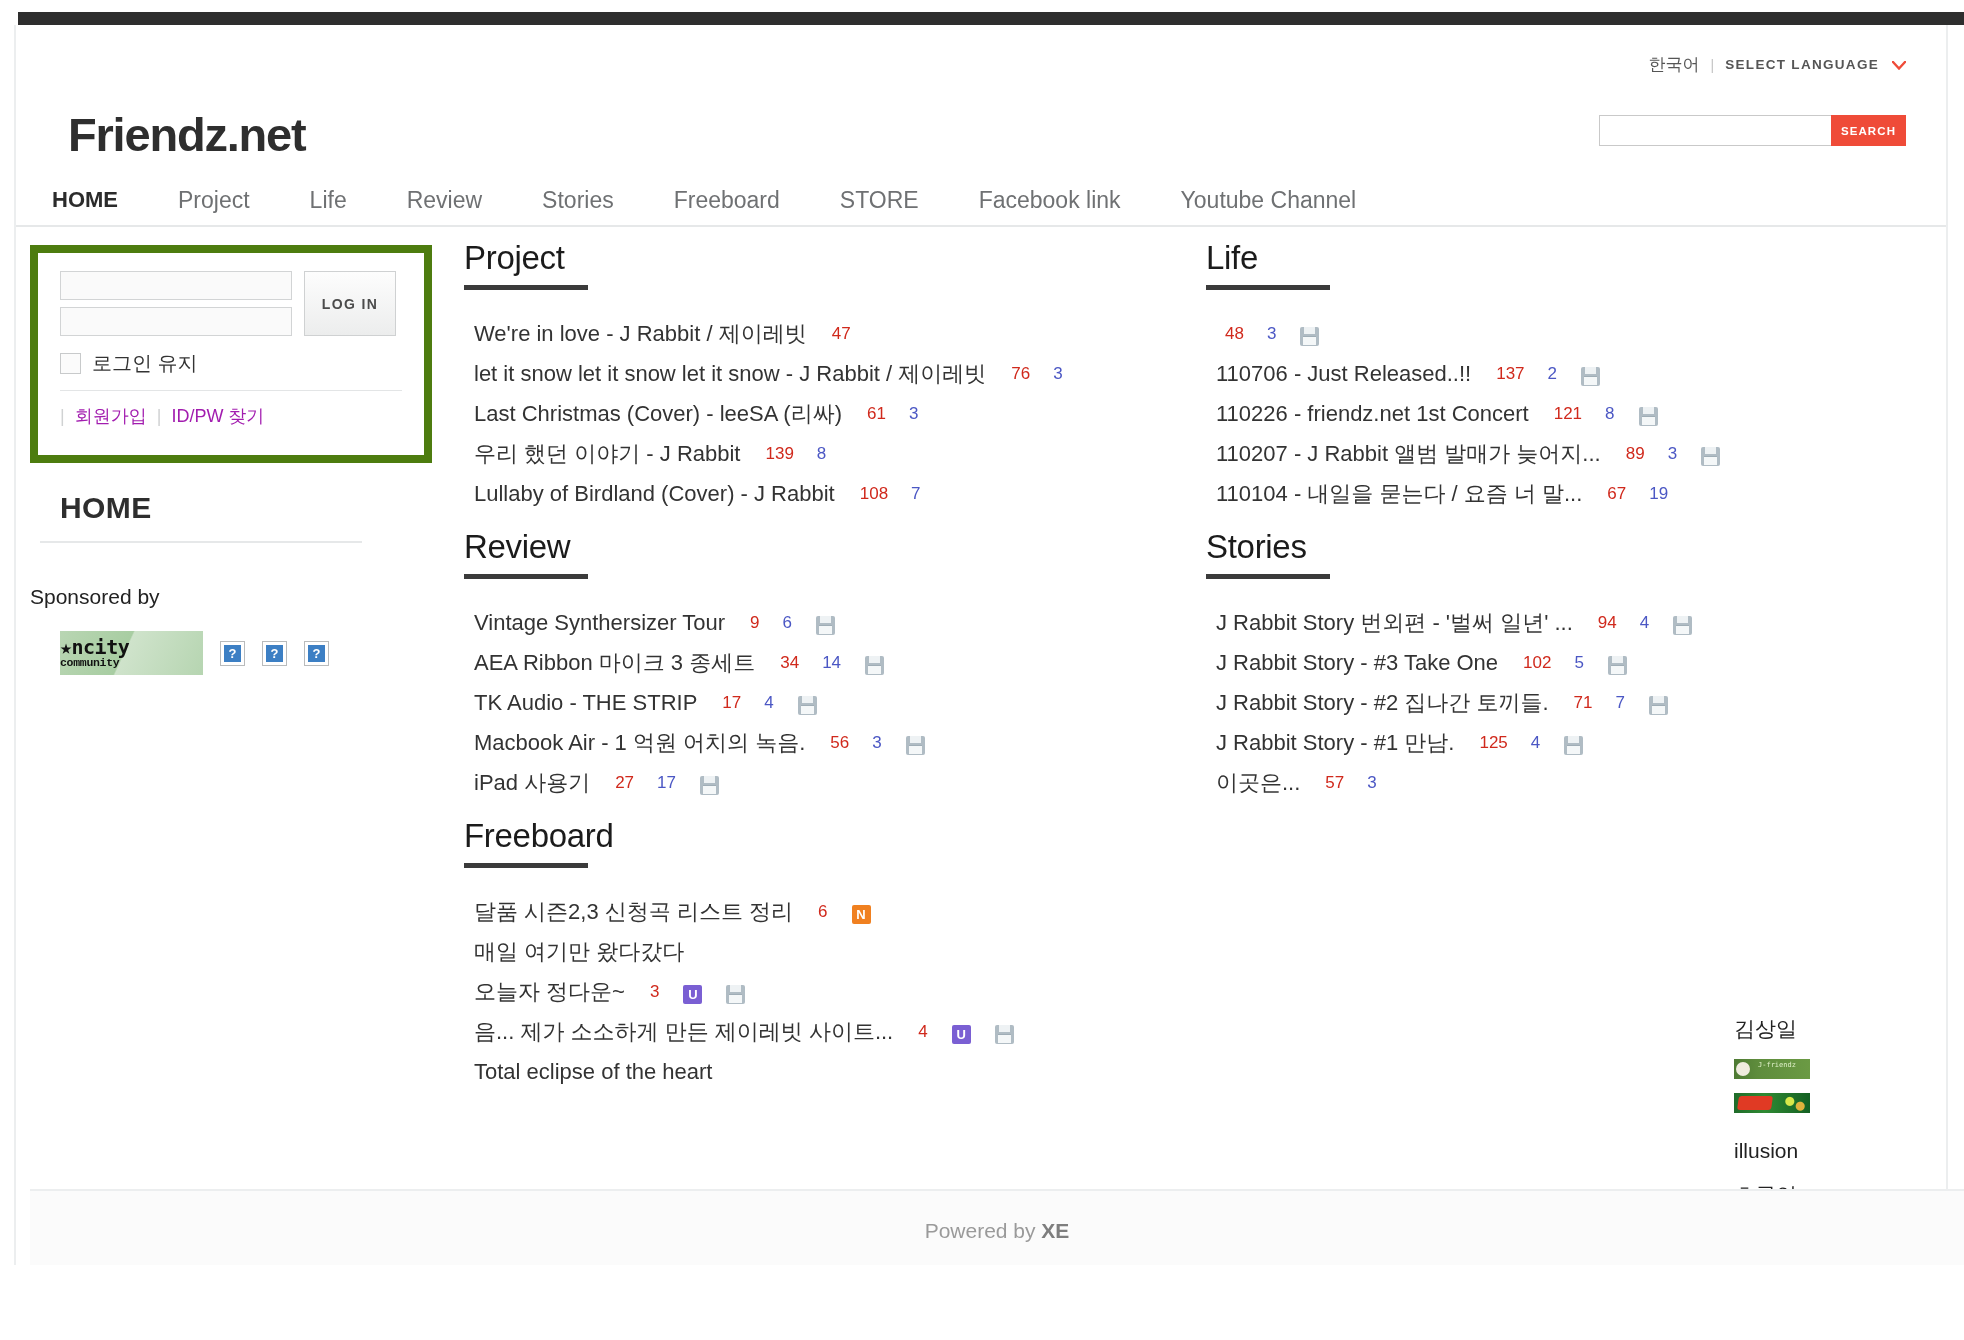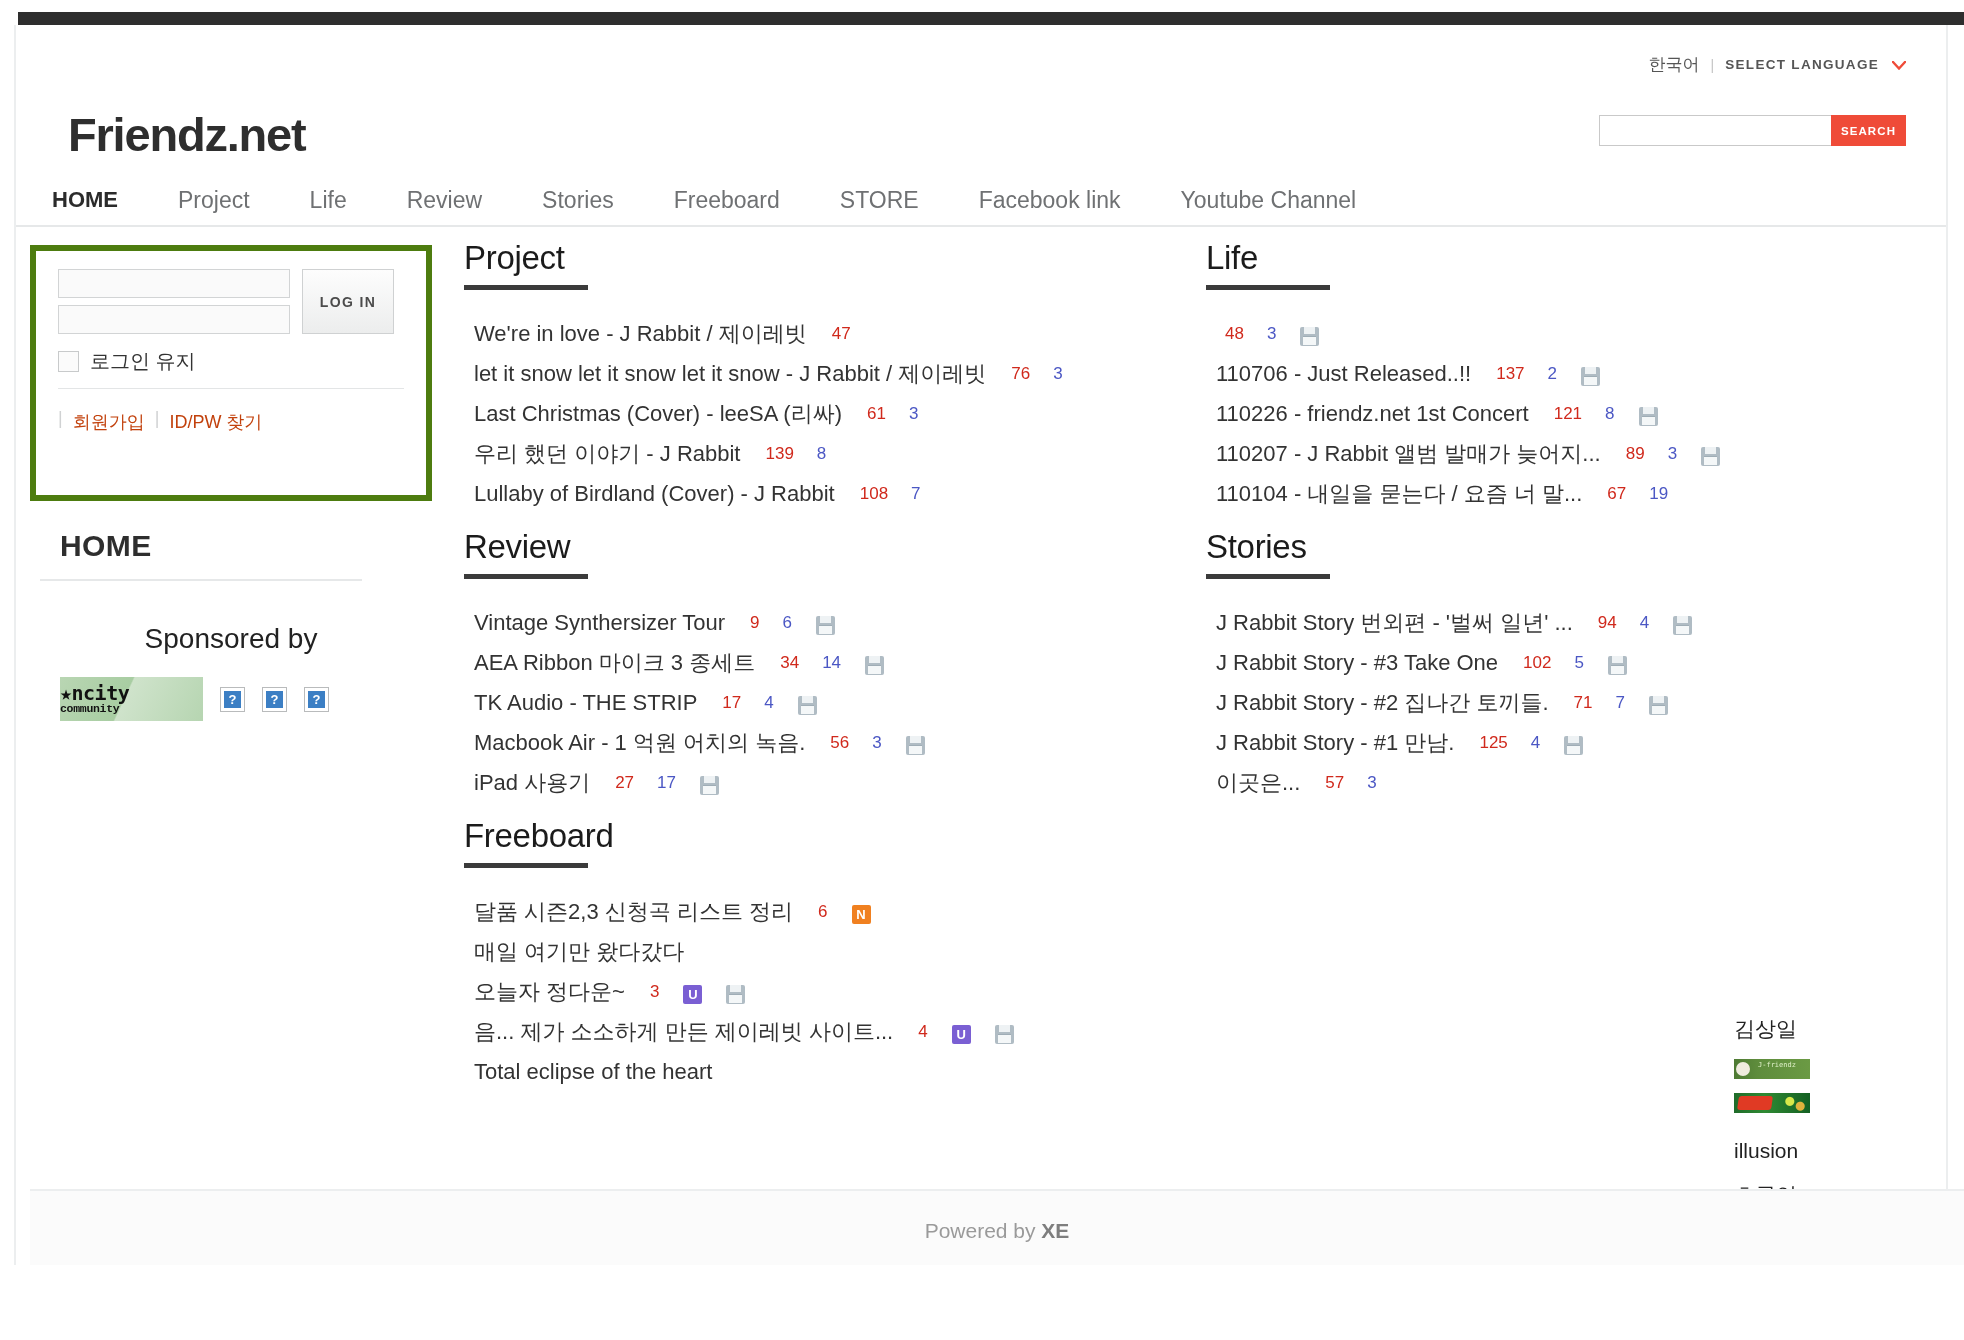--- a/index.html
+++ b/index.html
@@ -83,24 +83,24 @@
   }
   .nav a.active { color: #2b2b2b; font-weight: bold; font-size: 22px; }
 
   
   .body-wrap { position: absolute; left: 0; top: 202px; width: 100%; }
 
   
   .sidebar { position: absolute; left: 14px; top: 18px; width: 402px; }
 
   .loginbox {
-    border: 6px solid #4d7c0f;
+    border: 8px solid #4d7c0f;
     background: #fff;
     padding: 18px 22px 10px 22px;
-    height: 256px;
+    height: 218px;
   }
   .login-row { display: flex; align-items: flex-start; gap: 12px; }
   .login-fields { display: flex; flex-direction: column; gap: 7px; }
   .login-fields input {
     width: 232px; height: 29px;
     border: 1px solid #d2d4d5; background: #fafafa;
     outline: none; font-size: 14px; padding: 0 6px;
     font-family: "Liberation Sans", sans-serif;
   }
   .login-btn {
@@ -120,34 +120,34 @@
     border: 1px solid #c8cacb; background: #fbfbfb;
     display: inline-block;
   }
   .login-links {
     margin-top: 13px; padding-top: 13px;
     border-top: 1px solid #e3e5e6;
     font-size: 18px; color: #3b3b3b;
     display: flex; align-items: center; gap: 10px;
   }
   .login-links .bar { color: #d0d2d3; }
-  .login-links a { color: #c2410c; text-decoration: none; margin-top: 8px; }
+  .login-links a { color: #a21caf; text-decoration: none; }
 
   .side-title {
     margin: 28px 0 0 30px;
     font-size: 30px; font-weight: bold; color: #2e2e2e;
     letter-spacing: 0.4px;
   }
   .side-rule {
     margin: 16px 0 0 0; height: 2px; background: #e6e8e9; width: 322px;
     margin-left: 10px;
   }
   .sponsor-label {
-    text-align: center; margin-top: 42px;
-    font-size: 28px; color: #222;
+    margin-top: 42px;
+    font-size: 21px; color: #222;
   }
   .sponsor-row {
     display: flex; align-items: center; gap: 17px;
     margin: 22px 0 0 30px;
   }
   .ncity {
     width: 143px; height: 44px;
     background: linear-gradient(115deg,#b9d6b3 0%, #a8cda2 45%, #cfe3cb 46%, #b6d5b1 100%);
     position: relative; overflow: hidden;
     display: flex; flex-direction: column; justify-content: center;

